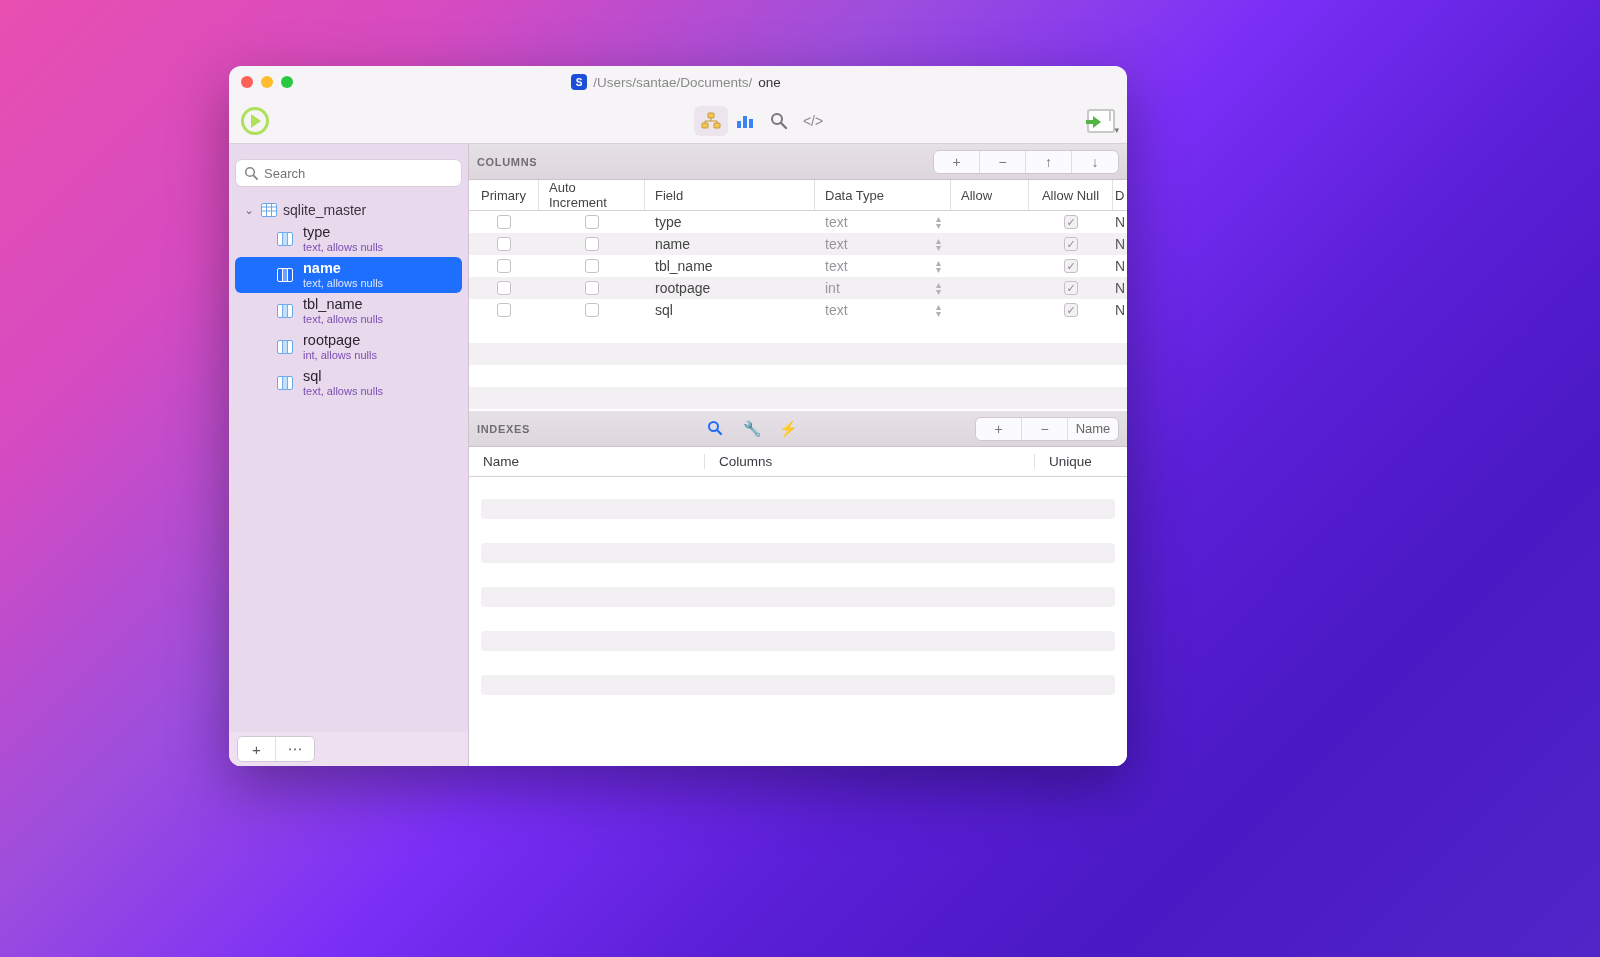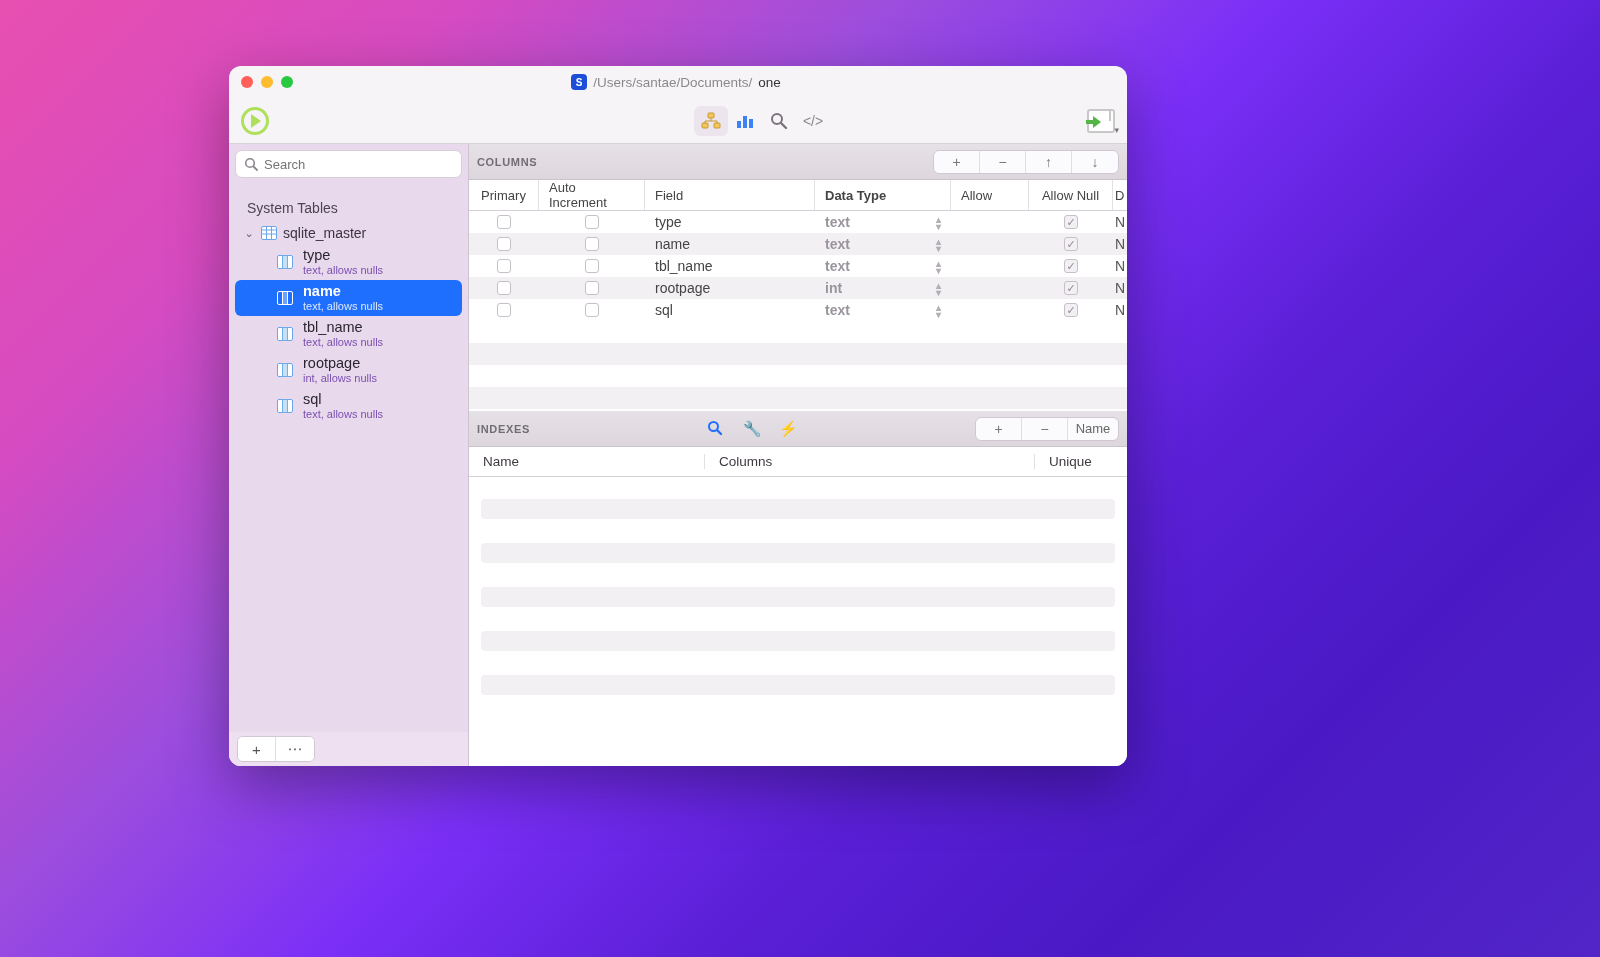--- a/index.html
+++ b/index.html
@@ -35,21 +35,21 @@
   .export-ic::before{content:"";position:absolute;right:2px;top:-2px;width:10px;height:10px;border-top:2px solid #c8c8c8;border-right:2px solid #c8c8c8;background:#fff;}
   .export-ic .arr{position:absolute;left:-6px;top:6px;width:14px;height:10px;}
   .export-ic .arr::before{content:"";position:absolute;left:3px;top:3px;width:10px;height:4px;background:#53b544;}
   .export-ic .arr::after{content:"";position:absolute;left:10px;top:-1px;border-left:8px solid #53b544;border-top:6px solid transparent;border-bottom:6px solid transparent;}
   .caret-dn{position:absolute; right:-4px; bottom:-2px; font-size:9px;color:#777;}
   
   .content { flex:1; display:flex; min-height:0;}
   
   .sidebar { width:240px; background:#e9d9ed; display:flex; flex-direction:column; border-right:1px solid #cfc3d2;}
   .search-wrap{ padding:6px;}
-  .search { display:flex; align-items:center; gap:6px; background:#fff; border:1px solid #d7cfd9; border-radius:7px; height:28px; padding:0 8px;}
+  .search { display:flex; align-items:center; gap:6px; background:#fff; border:1px solid #d7cfd9; border-radius:7px; height:28px; padding:0 8px;margin-top:9px;}
   .search input{ border:none; outline:none; flex:1; font-size:13px; background:transparent;}
   .side-scroll{ flex:1; overflow:auto; padding:6px 0 6px 0;}
   .side-h { font-size:14px; color:#4c4550; padding:10px 18px 6px; }
   .tree-row { display:flex; align-items:center; gap:6px; padding:3px 10px 3px 14px; font-size:14px; color:#3c3440;}
   .tree-row .chev{ width:12px; text-align:center; color:#6b6370; font-size:11px;}
   .col-row { display:flex; align-items:center; gap:10px; padding:4px 8px 4px 48px; line-height:1.1; cursor:default;}
   .col-row .nm{ font-size:14.5px; color:#2b2530;}
   .col-row .sub{ font-size:11px; color:#7b50b0;}
   .col-row.sel{ background:#1f6fff; border-radius:6px; margin:0 6px; padding-left:42px;}
   .col-row.sel .nm{ color:#fff; font-weight:600;}
@@ -64,28 +64,28 @@
   .main { flex:1; display:flex; flex-direction:column; background:#fff; min-width:0;}
   .panel-head { height:36px; background:linear-gradient(#e6e1e6,#ddd7dd); border-bottom:1px solid #c9c3cb; display:flex; align-items:center; padding:0 8px; font-size:11px; letter-spacing:.06em; color:#726d74; font-weight:700;}
   .panel-head .label{ flex:0 0 auto;}
   .panel-head .spacer{ flex:1;}
   .btn-grp{ display:flex; border:1px solid #cfc7d1; border-radius:6px; overflow:hidden; background:#fbfafc;}
   .btn-grp button{ width:46px; height:22px; border:none; background:transparent; color:#777; font-size:14px; cursor:pointer; border-right:1px solid #e2dce3;}
   .btn-grp button:last-child{border-right:none;}
   .btn-grp button.txt{ font-size:13px; width:50px; color:#666;}
   .cols-header{ height:31px; display:flex; align-items:stretch; border-bottom:1px solid #d6d0d8; font-size:13px; color:#444; background:#fff;}
   .cols-header > div{ display:flex; align-items:center; padding:3px 10px; border-right:1px solid #e4dfe5;}
-  .w-prim{width:70px;justify-content:center;} .w-ai{width:106px;} .w-field{flex:1;min-width:120px;} .w-dt{width:136px;font-weight:bold;} .w-size{width:78px;} .w-null{width:84px;justify-content:center;}
+  .w-prim{width:70px;justify-content:center;} .w-ai{width:106px;} .w-field{flex:1;min-width:120px;} .w-dt{width:136px;} .w-size{width:78px;} .w-null{width:84px;justify-content:center;}
   .w-def{width:14px; padding:0 2px !important; overflow:hidden; border-right:none !important;}
   .cols-body{ flex:0 0 auto;}
   .crow{ height:22px; display:flex; align-items:center; font-size:14px; color:#444;}
   .crow.alt{ background:#f3f0f4;}
   .crow > div{ padding:0 10px; display:flex; align-items:center;}
   .cbx{ width:14px;height:14px;border:1px solid #c7c0c9;border-radius:3px;background:#fff;display:inline-block;}
-  .dt-cell{ color:#9a949c; display:flex; align-items:flex-end; justify-content:space-between; width:100%;}
+  .dt-cell{ color:#9a949c; display:flex; align-items:center; justify-content:space-between; width:100%;}
   .stepper{ font-size:10px; color:#b4aeb7; line-height:7px; }
   .chk{ width:14px;height:14px;border:1px solid #c7c0c9;border-radius:3px;background:#f3f0f4;display:inline-flex;align-items:center;justify-content:center;color:#8f8893;font-size:11px;}
   .cols-stripes{ height:90px; background:repeating-linear-gradient(180deg,#fff 0 22px,#f3f0f4 22px 44px);}
   .idx-body{ flex:1; padding:10px 8px; overflow:hidden;}
   .stripe{ height:20px; background:#f3f0f4; border-radius:4px; margin:12px 4px 24px;}
   .idx-head-center{ flex:1; display:flex; justify-content:center; gap:18px;}
   .idx-head-center span{ width:18px; text-align:center;}
   .idx-columns-hdr{ height:30px; display:flex; align-items:center; border-bottom:1px solid #d6d0d8; font-size:13.5px; color:#3f3a42;}
   .idx-columns-hdr > div{ padding:0 14px; border-right:1px solid #e4dfe5;}
   .idx-columns-hdr > div:last-child{border-right:none;}
@@ -157,21 +157,20 @@
       <div class="search-wrap">
         <div class="search">
           <svg width="14" height="14">
               <circle cx="6" cy="6" r="4.3" stroke="#8d878f" stroke-width="1.6" fill="none"></circle>
               <line x1="9.5" y1="9.5" x2="13" y2="13" stroke="#8d878f" stroke-width="1.8" stroke-linecap="round"></line>
             </svg>
           <input placeholder="Search" style="">
         </div>
       </div>
       <div class="side-scroll">
-        <div class="side-h">System Tables</div>
         <div class="tree-row">
           <span class="chev">⌄</span>
           <svg width="16" height="14">
               <rect x="0.5" y="0.5" width="15" height="13" rx="1.5" fill="#fff" stroke="#6aa7ea"></rect>
               <line x1="0.5" y1="4" x2="15.5" y2="4" stroke="#6aa7ea"></line>
               <line x1="0.5" y1="8" x2="15.5" y2="8" stroke="#6aa7ea"></line>
               <line x1="5.5" y1="0.5" x2="5.5" y2="13.5" stroke="#6aa7ea"></line>
               <line x1="10.5" y1="0.5" x2="10.5" y2="13.5" stroke="#6aa7ea"></line>
             </svg>
           <span>sqlite_master</span>

